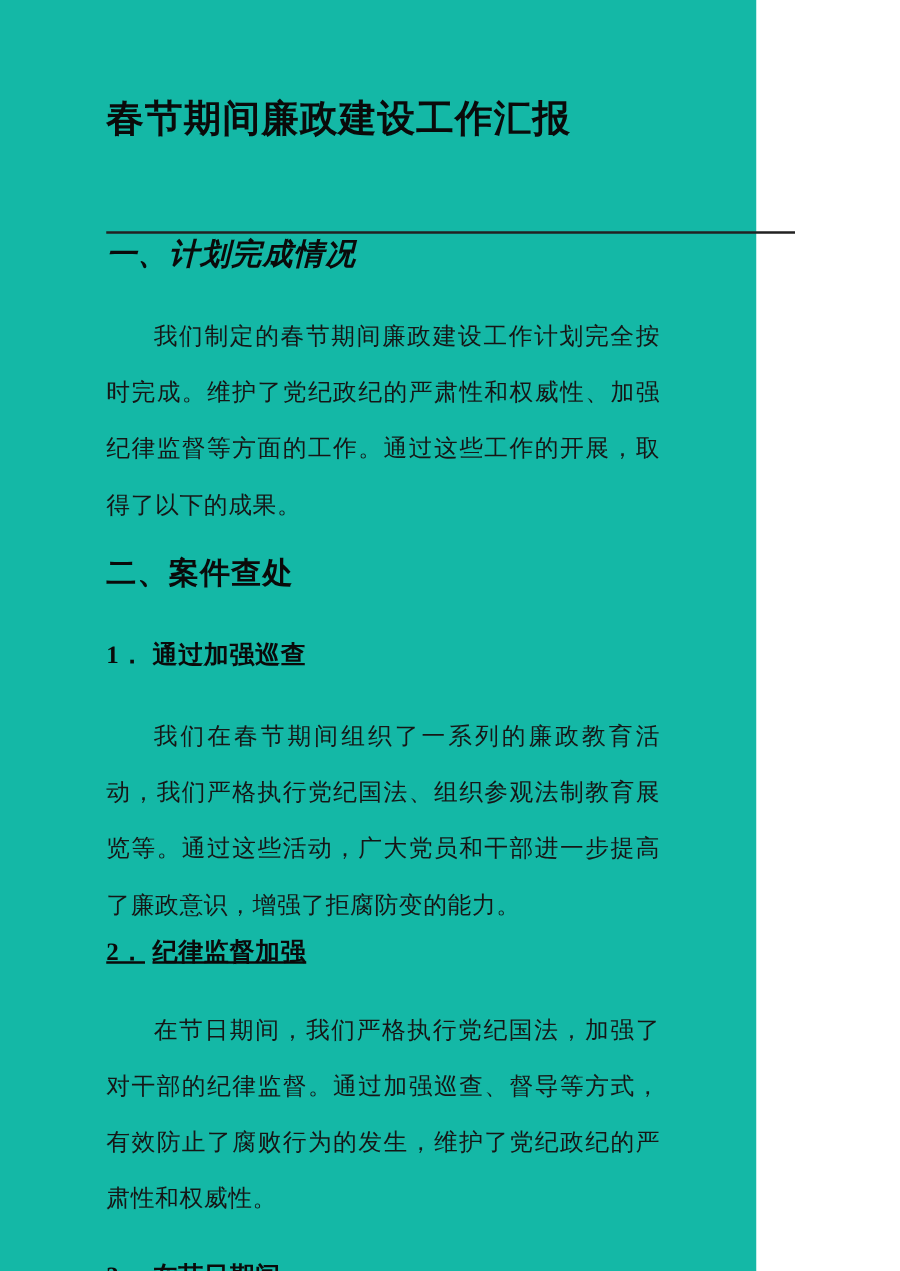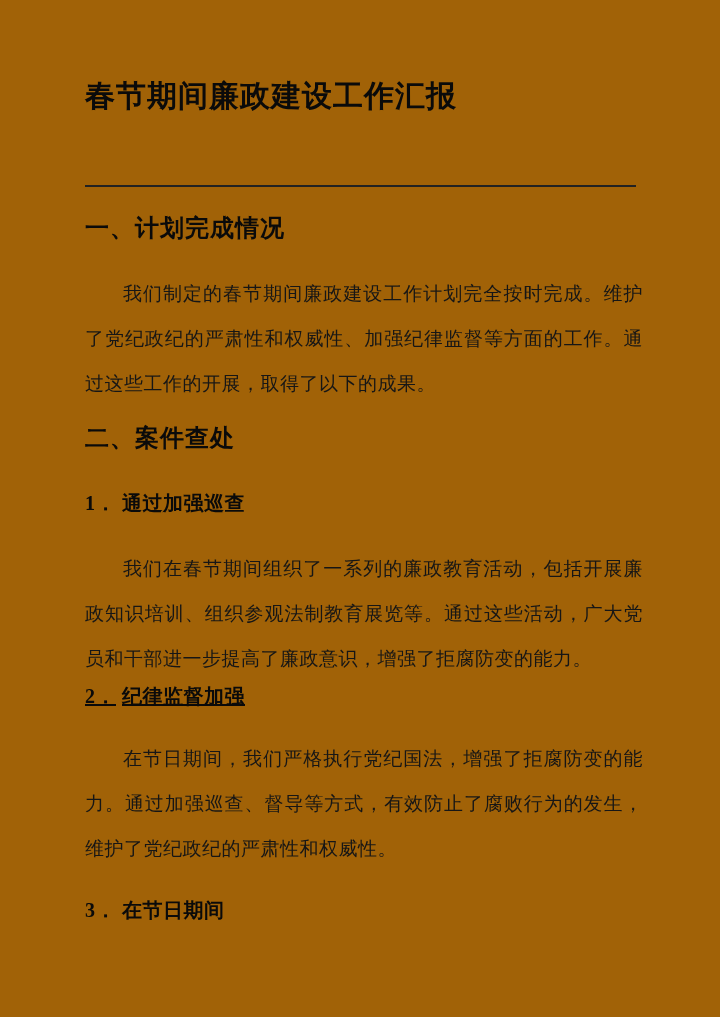--- a/index.html
+++ b/index.html
@@ -9,24 +9,24 @@
   }
   body {
     width: 720px;
     height: 1017px;
     overflow: hidden;
     color: #111111;
     font-family: "Liberation Serif", "DejaVu Serif", serif;
   }
   .page {
     box-sizing: border-box;
-    width: 720px;
+    width: 605px;
     height: 1017px;
     padding: 0 77px 0 85px;
-    background: #a16207;
+    background: #14b8a6;
   }
   .doc-title {
     margin: 0;
     padding-top: 76px;
     font-size: 30px;
     line-height: 40px;
     font-weight: bold;
     letter-spacing: 1px;
     color: #0a0a0a;
   }
@@ -37,21 +37,21 @@
     margin-top: 69px;
   }
   .h2 {
     margin: 0;
     font-size: 24px;
     line-height: 32px;
     font-weight: bold;
     letter-spacing: 1px;
     color: #0a0a0a;
   }
-  .h2-1 { margin-top: 25px; }
+  .h2-1 { margin-top: 1px; font-style: italic; }
   .h2-2 { margin-top: 16px; }
   .h3 {
     margin: 0;
     font-size: 20px;
     line-height: 27px;
     font-weight: bold;
     letter-spacing: 0.5px;
     color: #0a0a0a;
   }
   .h3-1 { margin-top: 36px; }
@@ -81,21 +81,21 @@
   <div class="title-divider"></div>
 
   <h2 class="h2 h2-1">一、计划完成情况</h2>
 
   <p class="para para-1">我们制定的春节期间廉政建设工作计划完全按时完成。维护了党纪政纪的严肃性和权威性、加强纪律监督等方面的工作。通过这些工作的开展，取得了以下的成果。</p>
 
   <h2 class="h2 h2-2">二、案件查处</h2>
 
   <h3 class="h3 h3-1"><span class="num">1．</span><span>通过加强巡查</span></h3>
 
-  <p class="para para-2">我们在春节期间组织了一系列的廉政教育活动，包括开展廉政知识培训、组织参观法制教育展览等。通过这些活动，广大党员和干部进一步提高了廉政意识，增强了拒腐防变的能力。</p>
+  <p class="para para-2">我们在春节期间组织了一系列的廉政教育活动，我们严格执行党纪国法、组织参观法制教育展览等。通过这些活动，广大党员和干部进一步提高了廉政意识，增强了拒腐防变的能力。</p>
 
   <h3 class="h3 h3-2"><span class="num">2．</span><span>纪律监督加强</span></h3>
 
-  <p class="para para-3">在节日期间，我们严格执行党纪国法，增强了拒腐防变的能力。通过加强巡查、督导等方式，有效防止了腐败行为的发生，维护了党纪政纪的严肃性和权威性。</p>
+  <p class="para para-3">在节日期间，我们严格执行党纪国法，加强了对干部的纪律监督。通过加强巡查、督导等方式，有效防止了腐败行为的发生，维护了党纪政纪的严肃性和权威性。</p>
 
   <h3 class="h3 h3-3"><span class="num">3．</span><span>在节日期间</span></h3>
 
 </div>
 
 </body></html>

